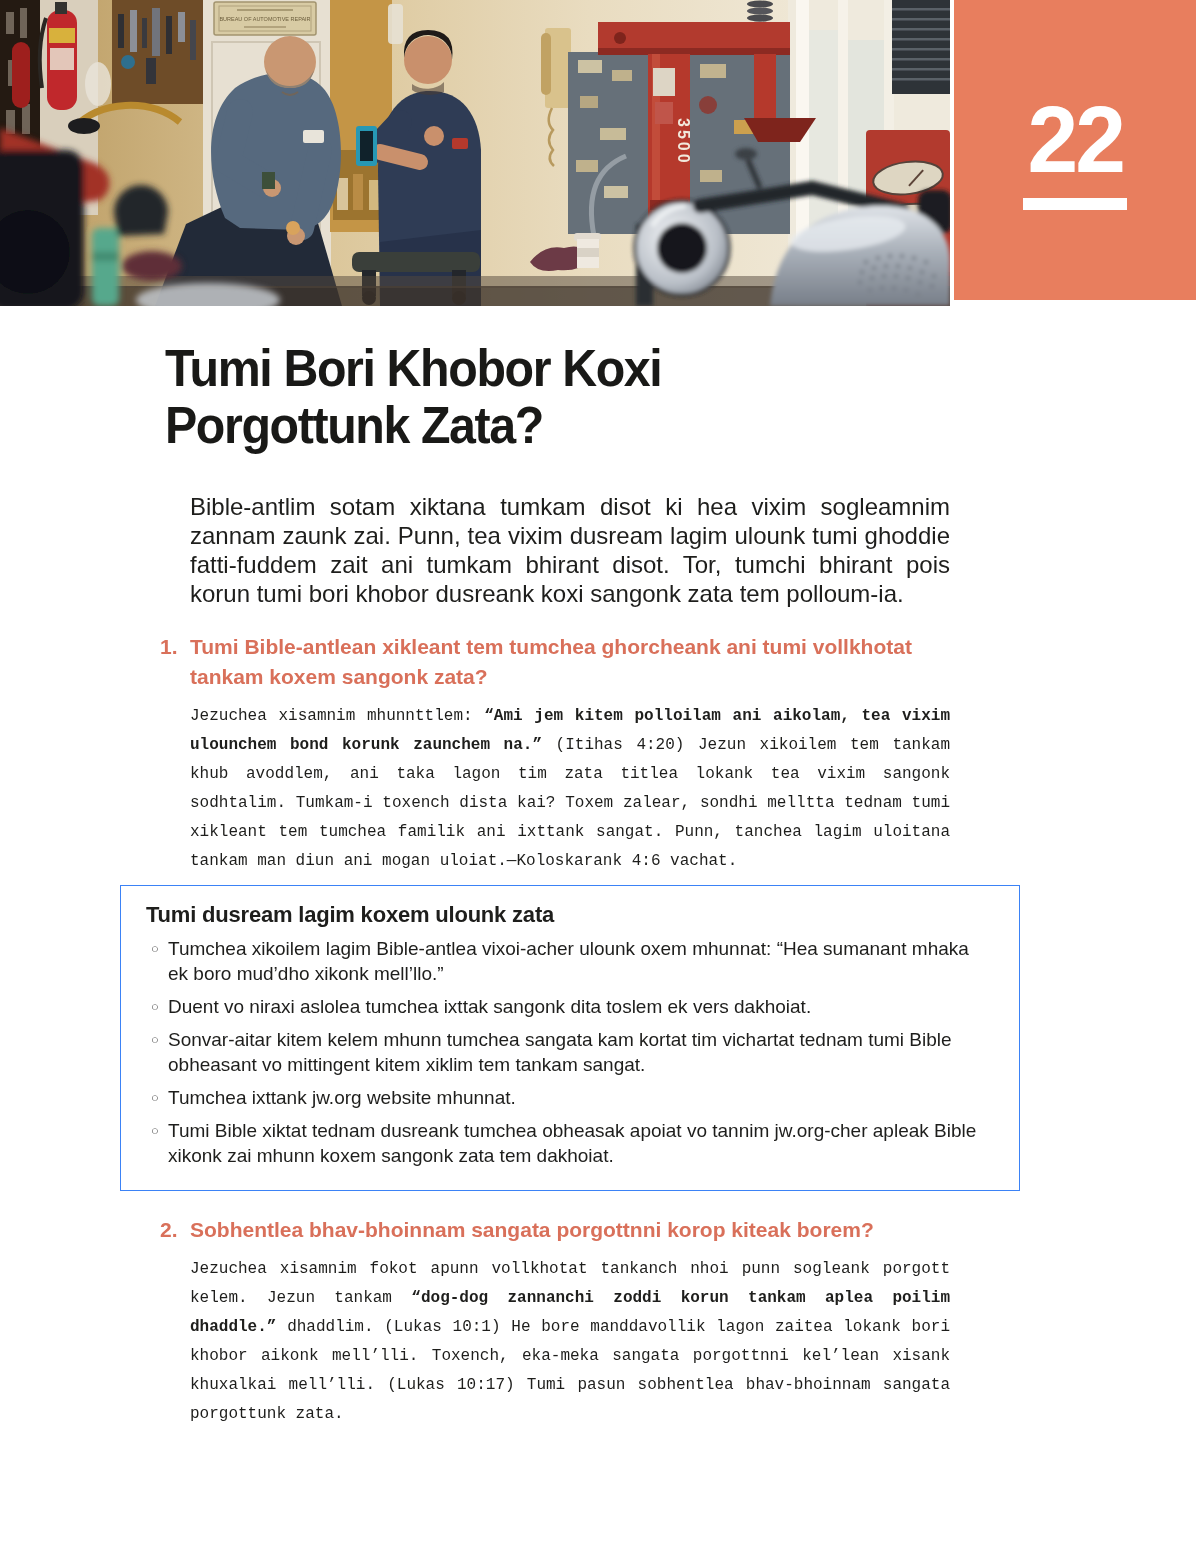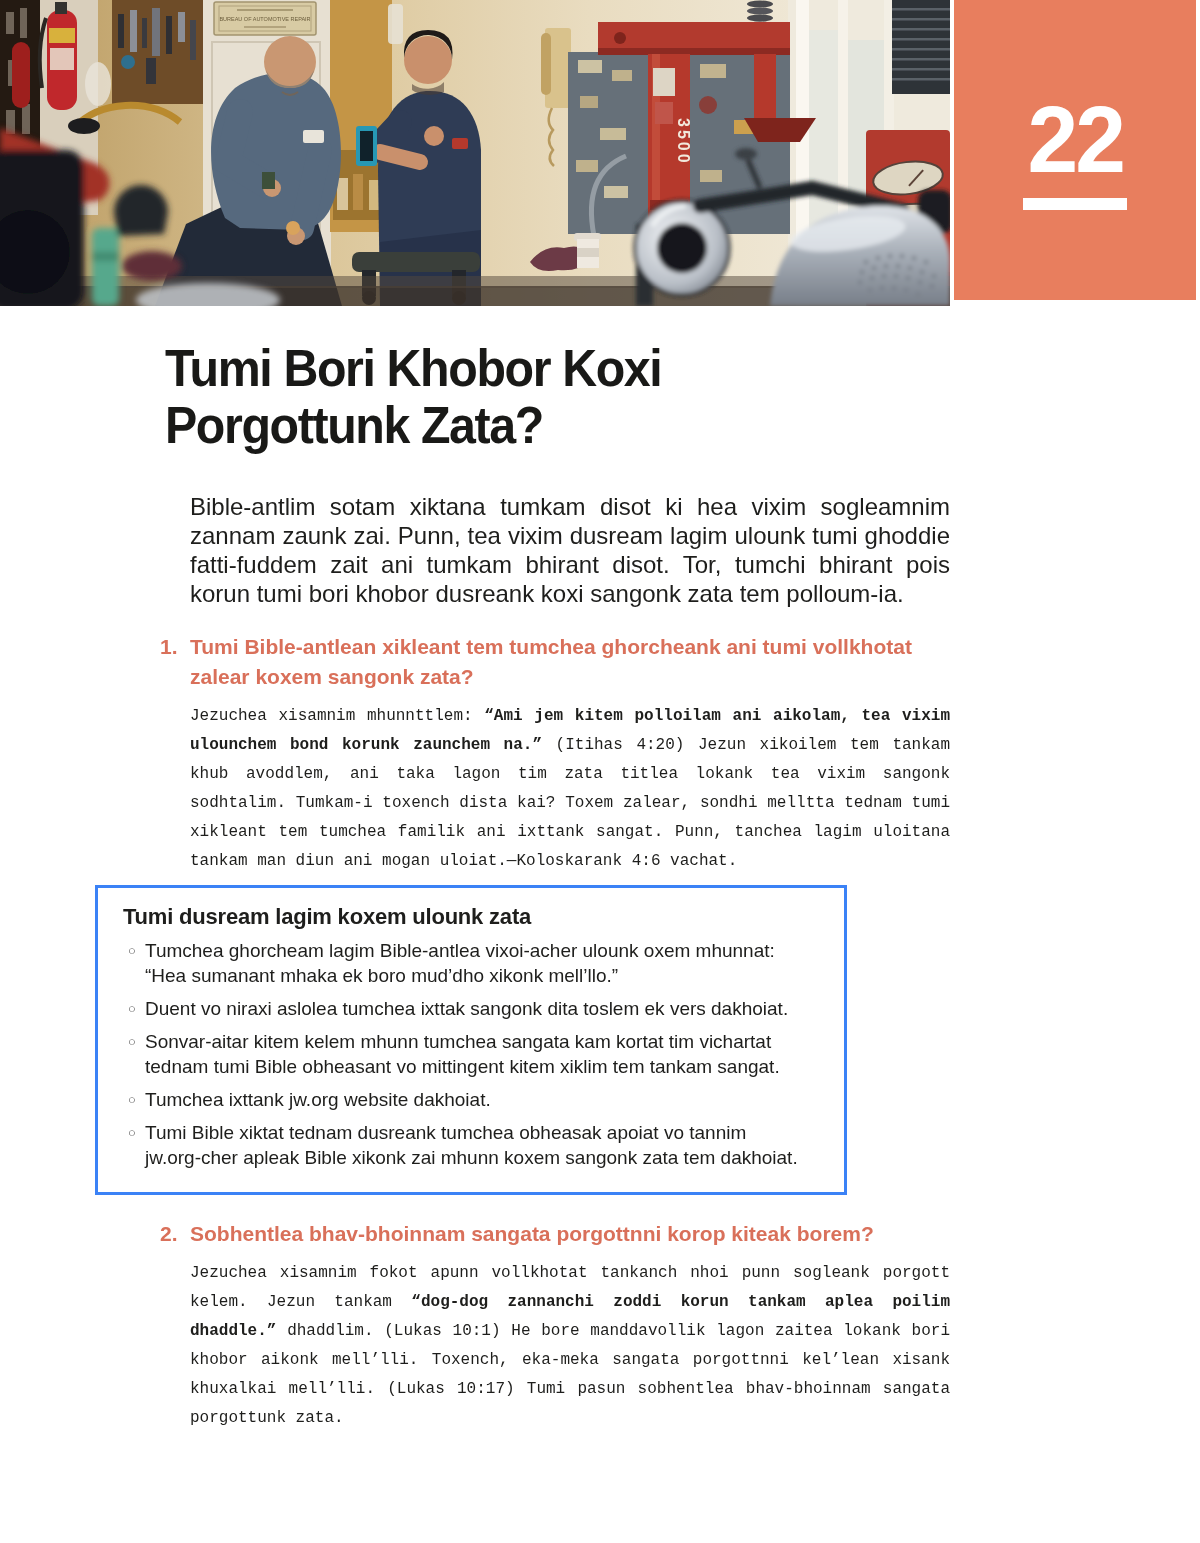--- a/index.html
+++ b/index.html
@@ -49,22 +49,22 @@
   .q-text{flex:1;}
   .para{
     margin:10px 250px 0 190px;
     font-size:16px;line-height:29px;text-align:justify;font-family:Liberation Mono, monospace;
   }
   .b{font-weight:bold;}
 
   
   .tip-box{
     box-sizing:border-box;
-    margin:9px 0 0 95px;width:752px;
-    border:3px solid #3b82f6;background:#fff;
+    margin:9px 0 0 120px;width:900px;
+    border:1px solid #3b82f6;background:#fff;
     padding:16px 24px 22px 25px;
   }
   .tip-title{font-size:22px;font-weight:bold;margin:0 0 4px 0;letter-spacing:-.2px;}
   .tip-list{list-style:none;margin:0;padding:0;}
   .tip-item{display:flex;margin-top:8px;font-size:19px;line-height:25px;}
   .bullet-icon{flex:0 0 17px;margin-left:5px;font-size:13px;line-height:25px;color:#4a4a4a;}
   .tip-item-text{flex:1;padding-right:14px;}
 
   .h2-spacer{margin-top:24px;}
 </style>
@@ -334,43 +334,43 @@
   </div>
 
   <div class="article">
 
     <h1 class="page-title">Tumi Bori Khobor Koxi Porgottunk Zata?</h1>
 
     <p class="intro-para">Bible-antlim sotam xiktana tumkam disot ki hea vixim sogleamnim zannam zaunk zai. Punn, tea vixim dusream lagim ulounk tumi ghoddie fatti-fuddem zait ani tumkam bhirant disot. Tor, tumchi bhirant pois korun tumi bori khobor dusreank koxi sangonk zata tem polloum-ia.</p>
 
     <div class="q-heading" id="q1h" style="color: rgb(217, 112, 90);">
       <span class="q-num">1.</span>
-      <span class="q-text">Tumi Bible-antlean xikleant tem tumchea ghorcheank ani tumi vollkhotat zalear koxem sangonk zata?</span>
+      <span class="q-text">Tumi Bible-antlean xikleant tem tumchea ghorcheank ani tumi vollkhotat tankam koxem sangonk zata?</span>
     </div>
 
     <p class="para"><span>Jezuchea xisamnim mhunnttlem: </span><span class="b">“Ami jem kitem polloilam ani aikolam, tea vixim ulounchem bond korunk zaunchem na.”</span><span> (Itihas 4:20) Jezun xikoilem tem tankam khub avoddlem, ani taka lagon tim zata titlea lokank tea vixim sangonk sodhtalim. Tumkam-i toxench dista kai? Toxem zalear, sondhi melltta tednam tumi xikleant tem tumchea familik ani ixttank sangat. Punn, tanchea lagim uloitana tankam man diun ani mogan uloiat.—Koloskarank 4:6 vachat.</span></p>
 
     <div class="tip-box">
       <div class="tip-title">Tumi dusream lagim koxem ulounk zata</div>
       <ul class="tip-list">
         <li class="tip-item">
           <span class="bullet-icon">○</span>
-          <span class="tip-item-text">Tumchea ghorcheam lagim Bible-antlea vixoi-acher ulounk oxem mhunnat: “Hea sumanant mhaka ek boro mud’dho xikonk mell’llo.”</span>
+          <span class="tip-item-text">Tumchea xikoilem lagim Bible-antlea vixoi-acher ulounk oxem mhunnat: “Hea sumanant mhaka ek boro mud’dho xikonk mell’llo.”</span>
         </li>
         <li class="tip-item">
           <span class="bullet-icon">○</span>
           <span class="tip-item-text">Duent vo niraxi aslolea tumchea ixttak sangonk dita toslem ek vers dakhoiat.</span>
         </li>
         <li class="tip-item">
           <span class="bullet-icon">○</span>
           <span class="tip-item-text">Sonvar-aitar kitem kelem mhunn tumchea sangata kam kortat tim vichartat tednam tumi Bible obheasant vo mittingent kitem xiklim tem tankam sangat.</span>
         </li>
         <li class="tip-item">
           <span class="bullet-icon">○</span>
-          <span class="tip-item-text">Tumchea ixttank jw.org website dakhoiat.</span>
+          <span class="tip-item-text">Tumchea ixttank jw.org website mhunnat.</span>
         </li>
         <li class="tip-item">
           <span class="bullet-icon">○</span>
           <span class="tip-item-text">Tumi Bible xiktat tednam dusreank tumchea obheasak apoiat vo tannim jw.org-cher apleak Bible xikonk zai mhunn koxem sangonk zata tem dakhoiat.</span>
         </li>
       </ul>
     </div>
 
     <div class="q-heading h2-spacer" id="q2h" style="color: rgb(217, 112, 90);">
       <span class="q-num">2.</span>

